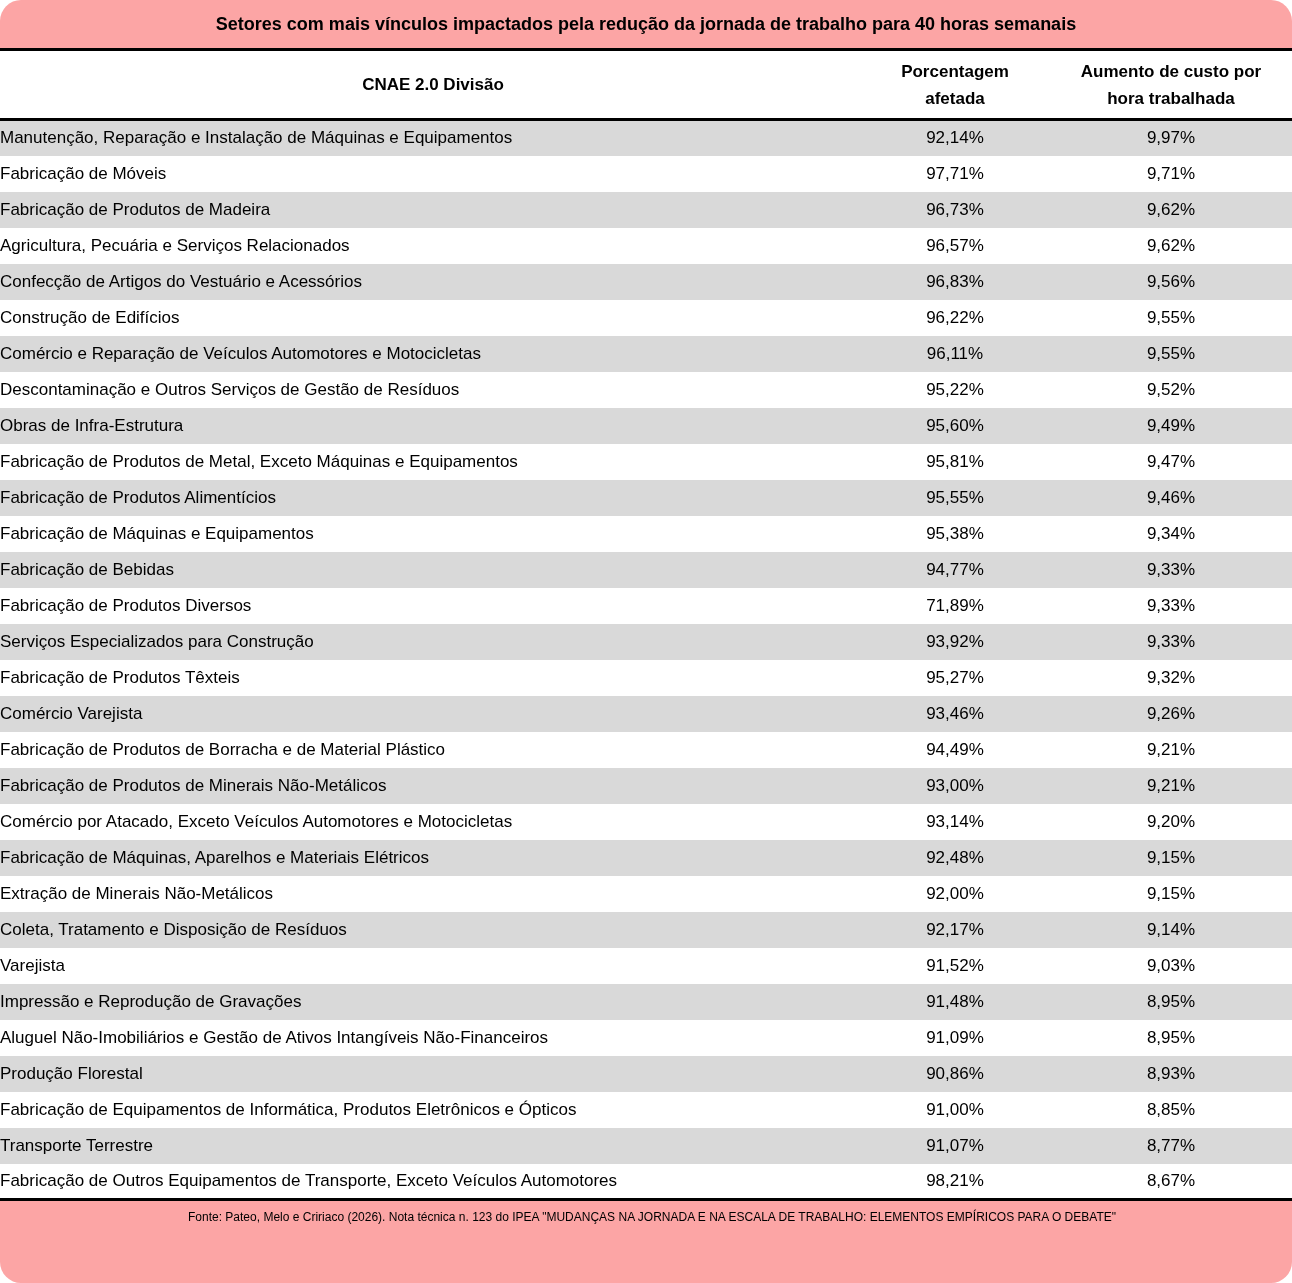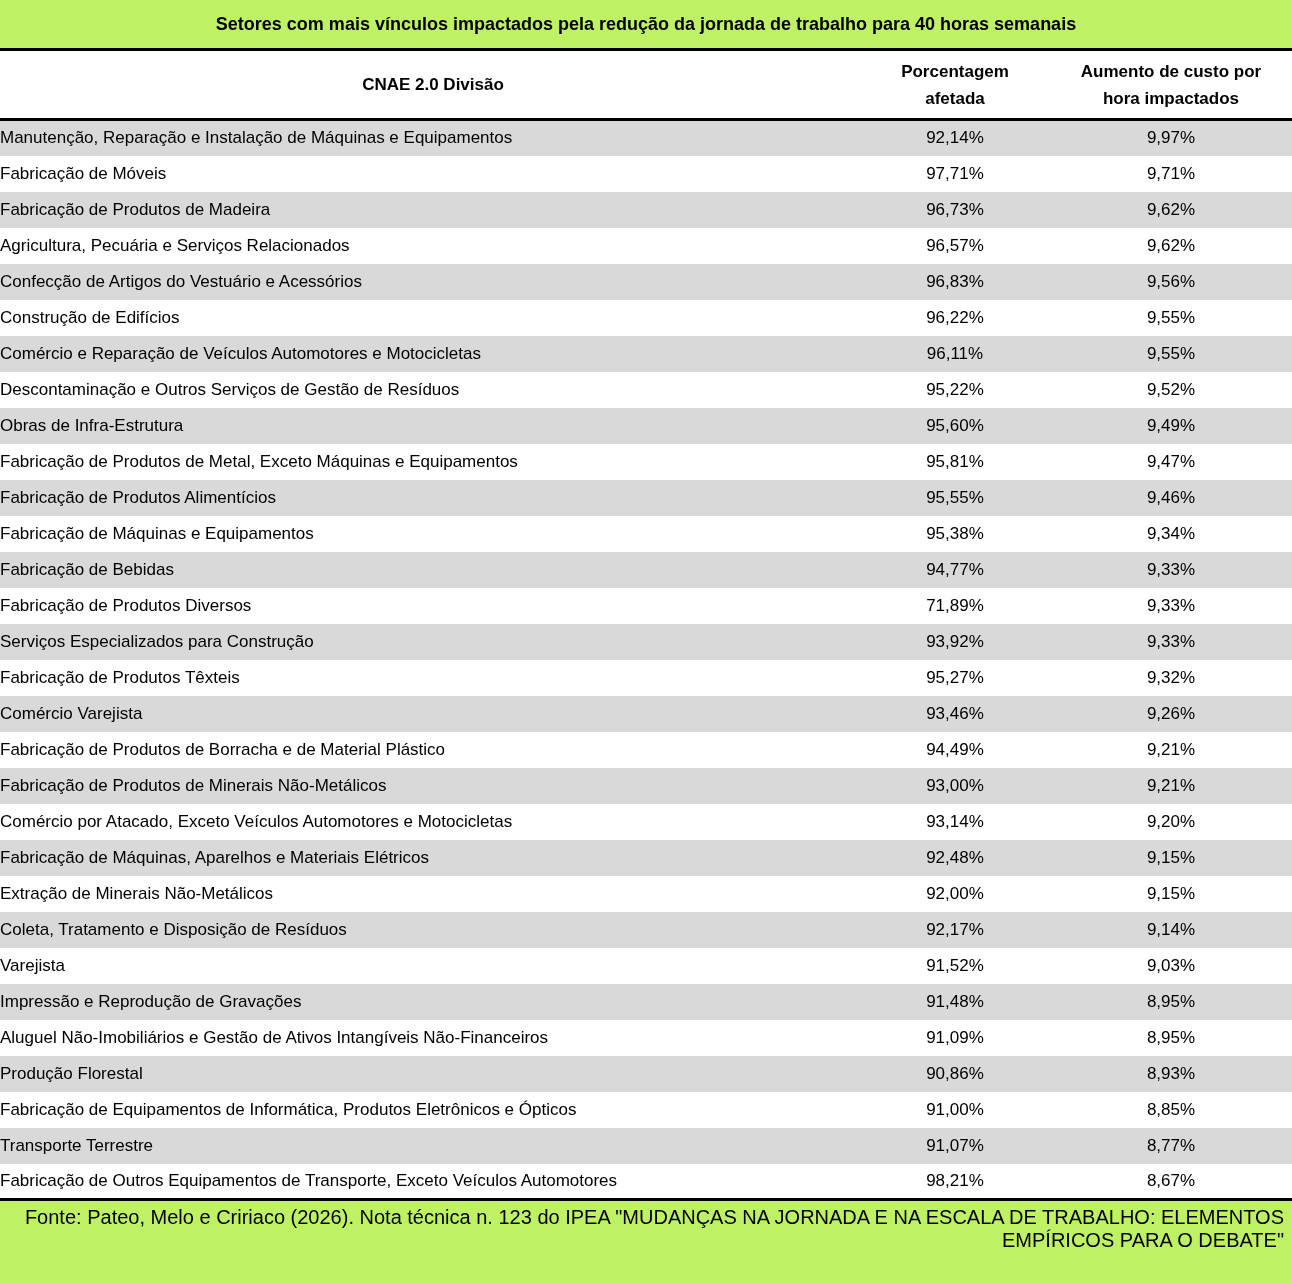--- a/index.html
+++ b/index.html
@@ -5,21 +5,22 @@
   * { box-sizing: border-box; }
   html, body { margin: 0; padding: 0; background: #ffffff; }
   body {
     font-family: "Liberation Sans", sans-serif;
     color: #000000;
     width: 1292px;
   }
   .page {
     width: 1292px;
     min-height: 1283px;
-    background: #bef264;
+    background: #fca5a5;
+    border-radius: 21px;
   }
   .title {
     text-align: center;
     font-weight: bold;
     font-size: 18px;
     padding: 14px 10px 13px 10px;
   }
   table.data-table {
     width: 1292px;
     border-collapse: collapse;
@@ -51,44 +52,44 @@
     height: 36px;
     vertical-align: middle;
     padding: 0;
   }
   tbody td.cell-sector { text-align: left; padding-left: 0; }
   tbody td.cell-num    { text-align: center; }
   tbody tr:nth-child(odd)  { background: #D9D9D9; }
   tbody tr:nth-child(even) { background: #FFFFFF; }
   tbody tr:last-child td { border-bottom: 3px solid #000000; margin-top: 28px; }
   .source-note {
-    font-size: 20px;
+    font-size: 12px;
     line-height: 23px;
     padding: 5px 8px 6px 20px;
-    text-align: right;
+    text-align: center;
   }
 </style>
 </head>
 <body>
 
 <div class="page">
 
   <div class="title">Setores com mais vínculos impactados pela redução da jornada de trabalho para 40 horas semanais</div>
 
   <table class="data-table">
     <colgroup>
       <col class="c-sector">
       <col class="c-pct">
       <col class="c-cost">
     </colgroup>
     <thead>
       <tr>
         <th class="h-sector"><span class="wrap">CNAE 2.0 Divisão</span></th>
         <th class="h-num h-pct"><span class="wrap">Porcentagem afetada</span></th>
-        <th class="h-num h-cost"><span class="wrap">Aumento de custo por hora impactados</span></th>
+        <th class="h-num h-cost"><span class="wrap">Aumento de custo por hora trabalhada</span></th>
       </tr>
     </thead>
     <tbody id="table-body">
         <tr>
           <td class="cell-sector">Manutenção, Reparação e Instalação de Máquinas e Equipamentos</td>
           <td class="cell-num">92,14%</td>
           <td class="cell-num">9,97%</td>
         </tr>
         <tr>
           <td class="cell-sector">Fabricação de Móveis</td>

